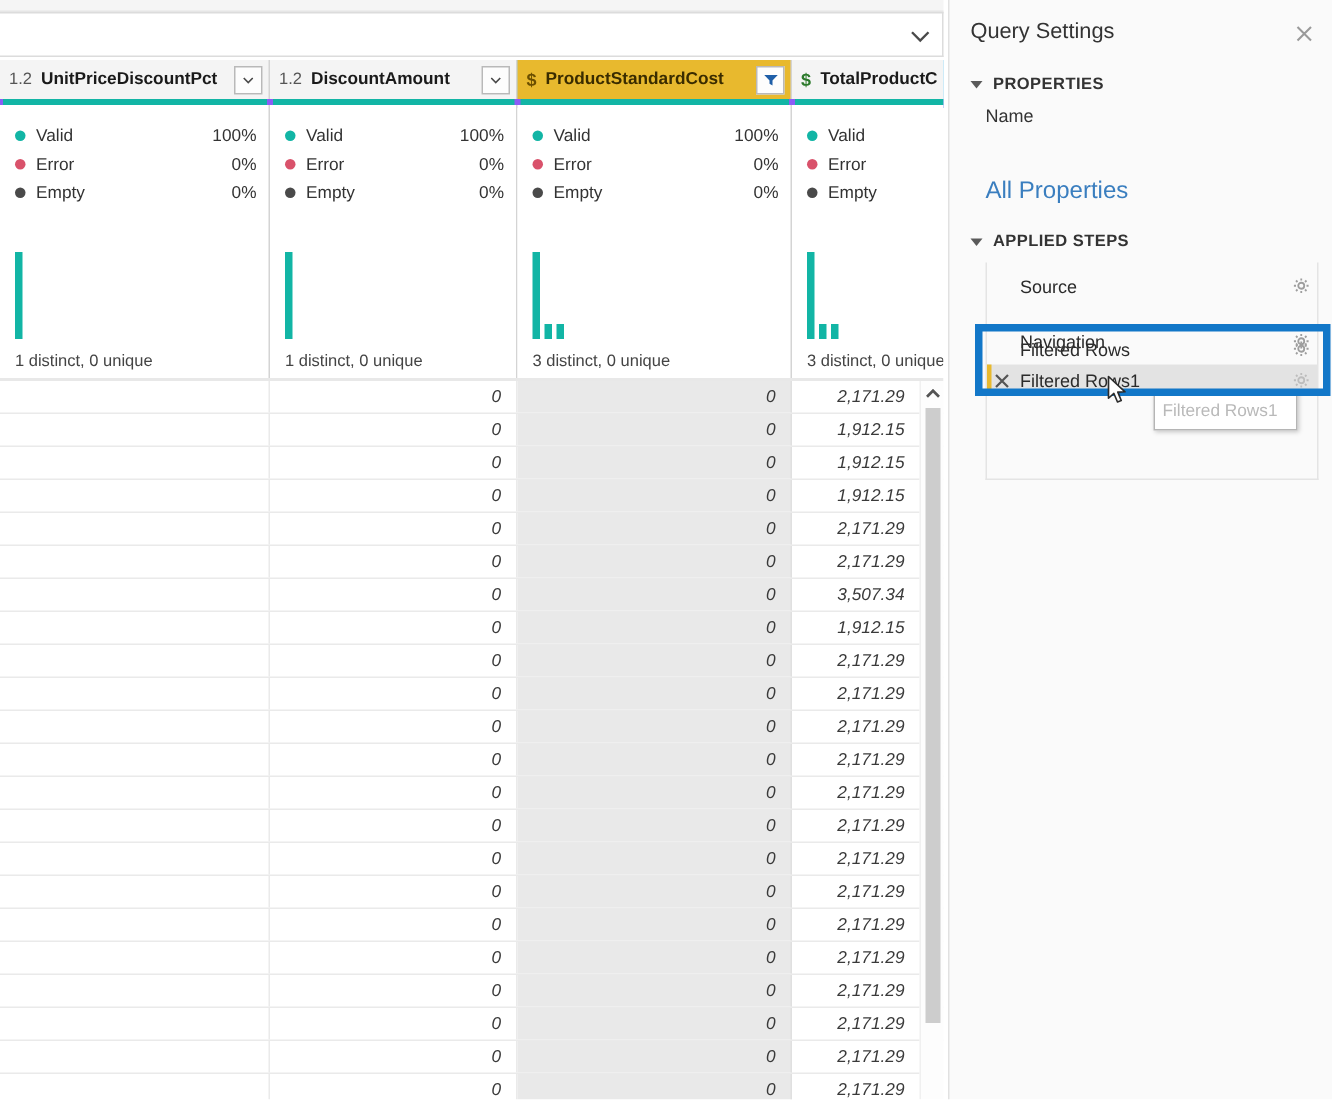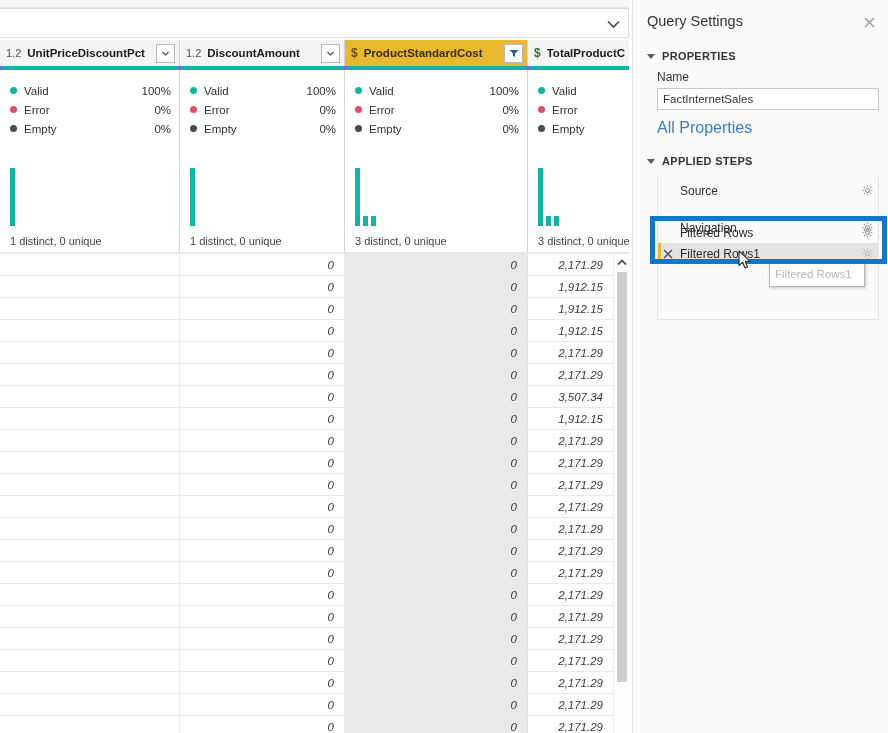--- a/index.html
+++ b/index.html
@@ -589,21 +589,20 @@
         <path d="M1 1 L10 10 M10 1 L1 10" stroke="#9a9a9a" stroke-width="1.4"></path>
       </svg>
     </div>
 
     <div class="qs-section-hdr" style="top:50px;">
       <span class="tri"></span>
       <span>PROPERTIES</span>
     </div>
 
     <div class="qs-field-label">Name</div>
-    <input class="qs-input" type="text" value="FactInternetSales" style="">
     <div class="qs-link">All Properties</div>
 
     <div class="qs-section-hdr" style="top:155px;">
       <span class="tri"></span>
       <span>APPLIED STEPS</span>
     </div>
 
     <div class="steps-box">
       <div class="step" style="top:5px;">
         <span class="step-del"></span>

